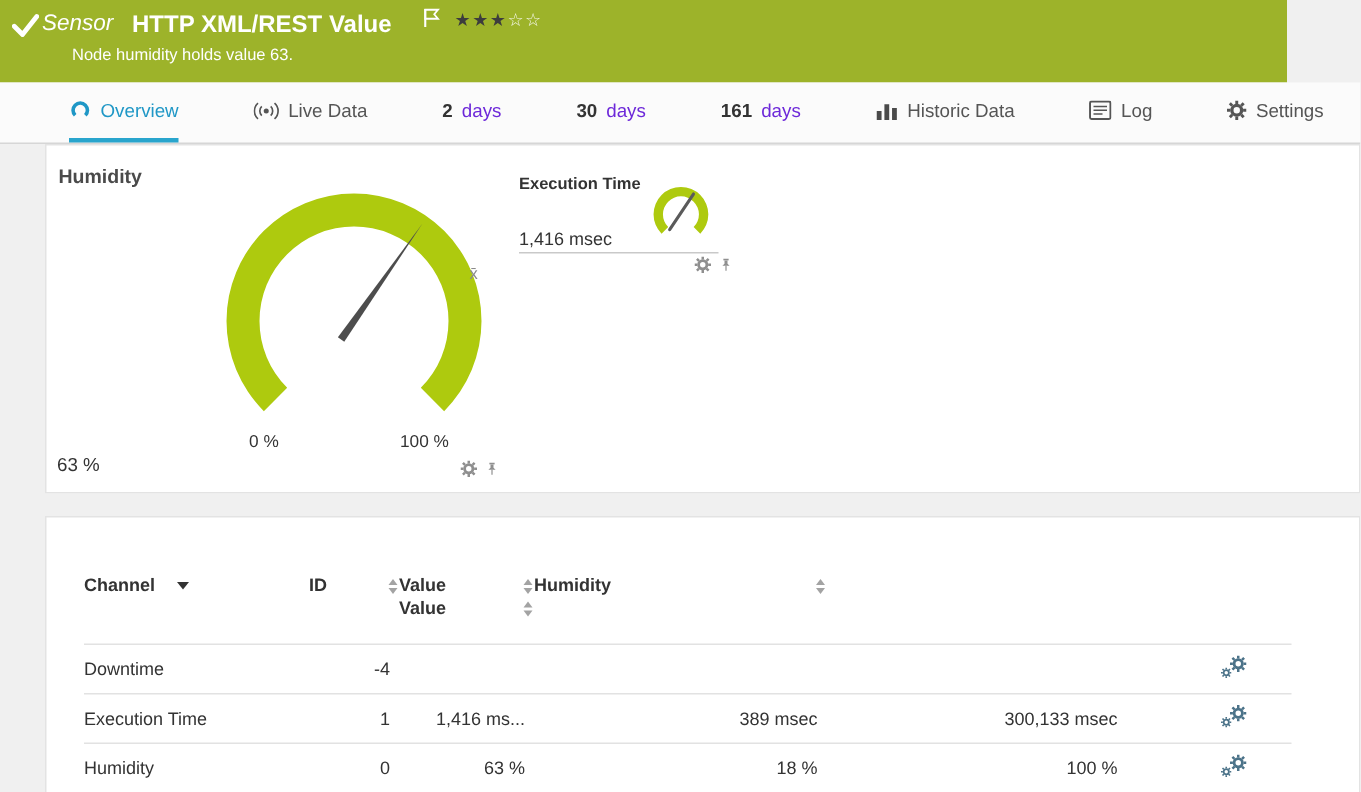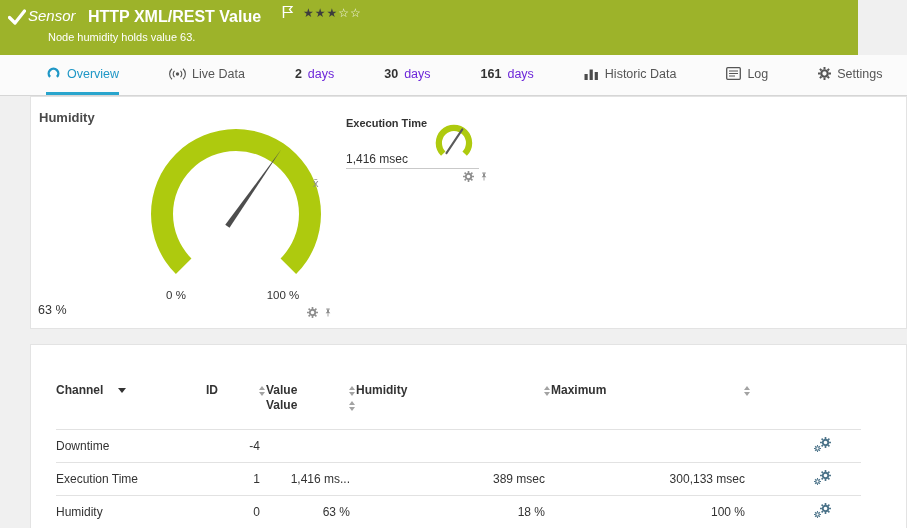--- a/index.html
+++ b/index.html
@@ -219,26 +219,20 @@
             <span>Value</span>
             <span class="sort"></span>
           </div>
       </div>
       <div class="th th-right">
         <div class="th-line">
             <span>Humidity</span>
             <span class="sort"></span>
           </div>
       </div>
-      <div class="th th-right">
-        <div class="th-line">
-            <span>Maximum</span>
-            <span class="sort"></span>
-          </div>
-      </div>
       <div class="th"></div>
     </div>
 
     <div class="trow">
       <div>Downtime</div>
       <div class="td-num">-4</div>
       <div class="td-num"></div>
       <div class="td-num"></div>
       <div class="td-num"></div>
       <div class="td-icon">

